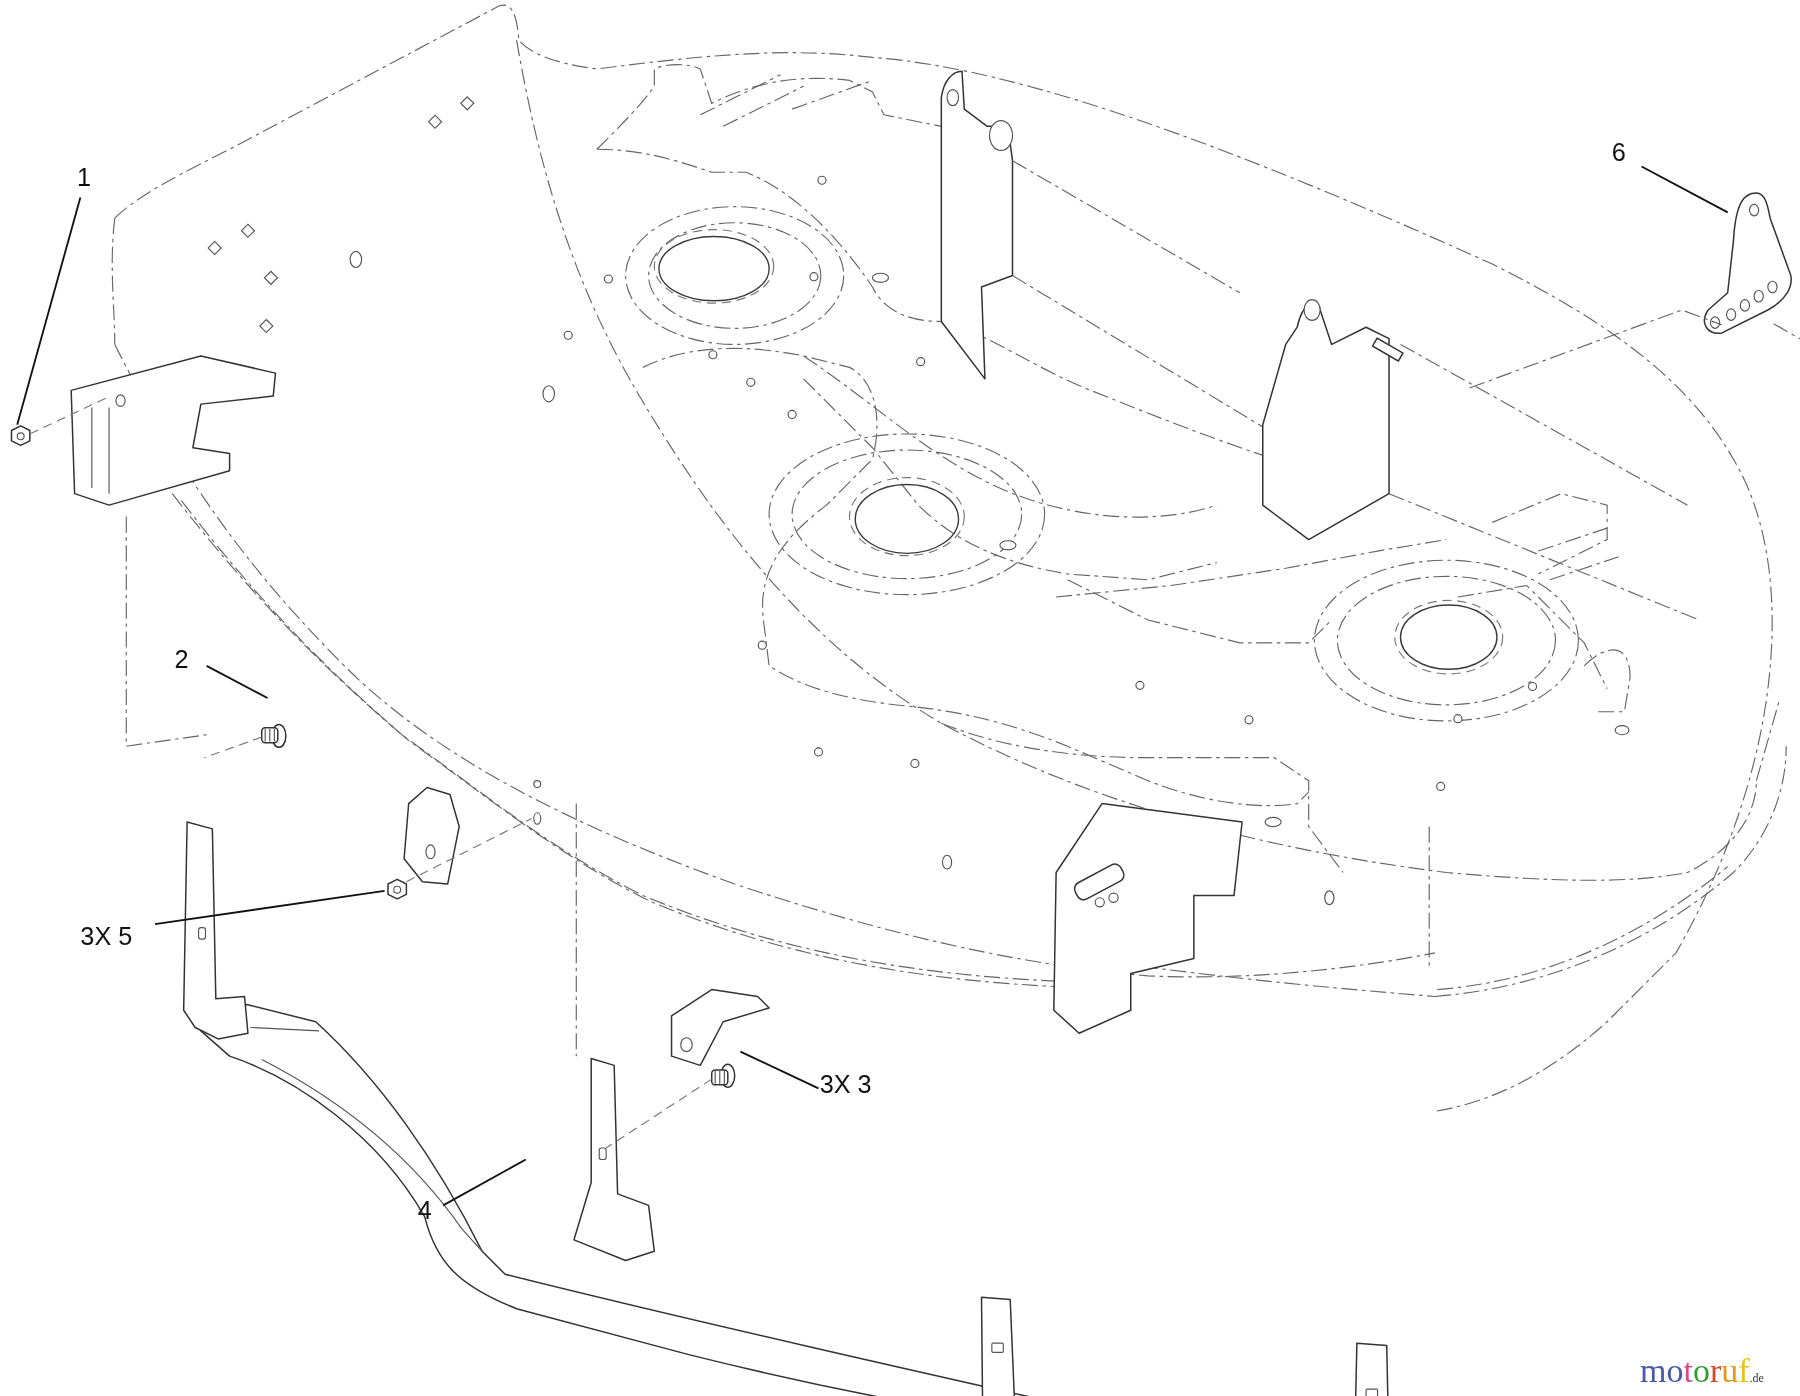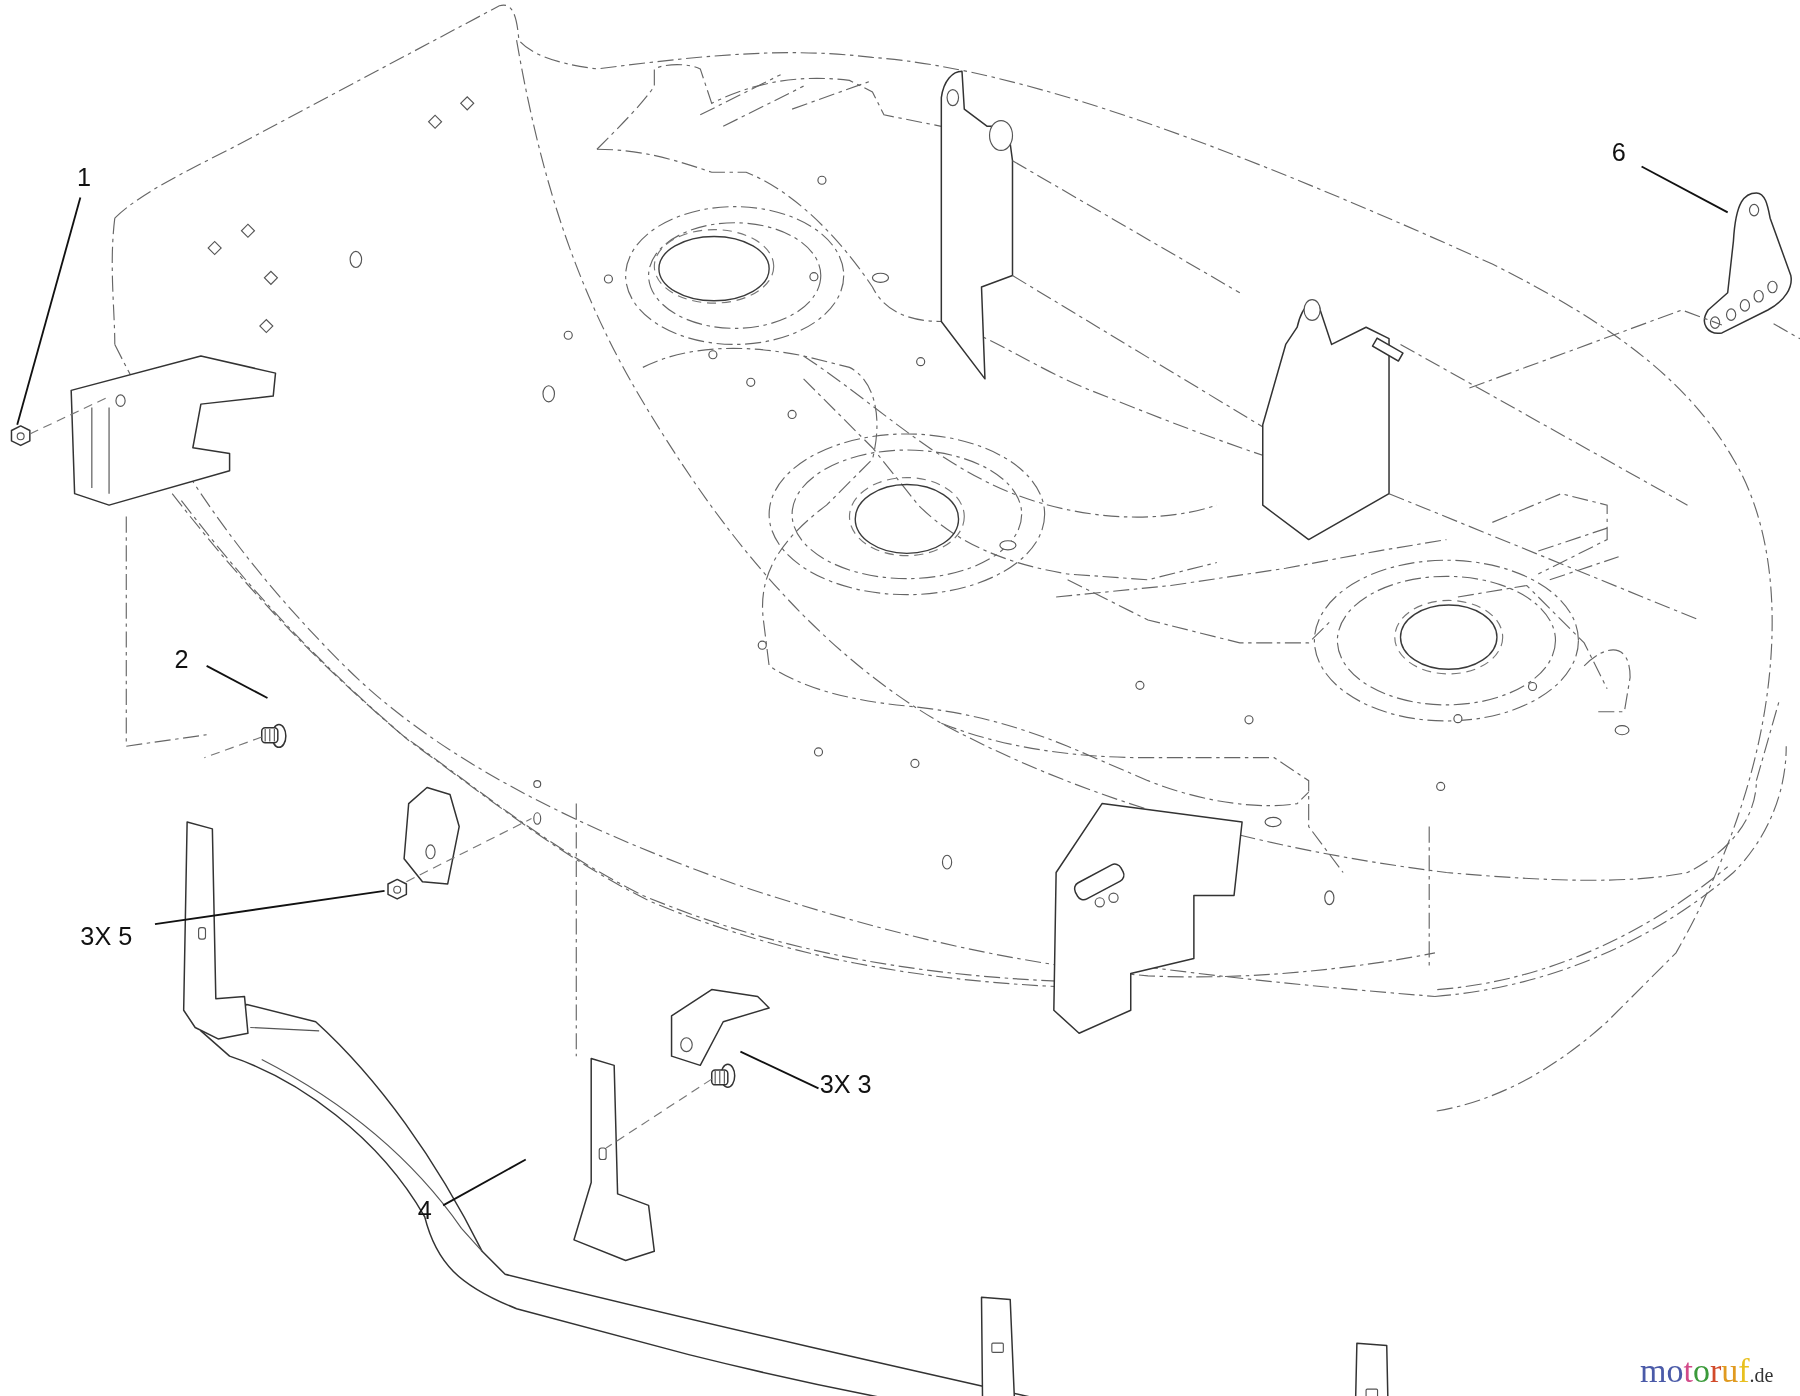--- a/index.html
+++ b/index.html
@@ -9,21 +9,21 @@
   .solid { fill:none; stroke:#3a3a3a; stroke-width:1.2; stroke-linejoin:round; stroke-linecap:round; }
   .thin { fill:none; stroke:#555; stroke-width:1; }
   .phantom { fill:none; stroke:#666; stroke-width:1; stroke-dasharray:14 4 3 4; }
   .dash { fill:none; stroke:#777; stroke-width:1; stroke-dasharray:8 5; }
   .leader { fill:none; stroke:#111; stroke-width:1.6; }
   .hole { fill:#fff; stroke:#555; stroke-width:1; }
   .part { fill:#fff; stroke:#333; stroke-width:1.3; stroke-linejoin:round; }
   .callout { font-family:"Liberation Sans", sans-serif; font-size:22px; fill:#111; }
   .wm { position:absolute; left:1640px; top:1352px; font-family:"Liberation Serif", serif; font-size:34px; letter-spacing:0px; white-space:nowrap; }
   .wm span { display:inline-block; }
-  .wm .de { font-size:20px; color:#333; }
+  .wm .de { font-size:12px; color:#333; }
 </style>
 </head>
 <body>
 
 <div id="stage">
 <svg width="1800" height="1396" viewBox="0 0 1568 1216" xmlns="http://www.w3.org/2000/svg">
 
   <g>
 
     <path class="phantom" d="M100,190 C120,170 160,150 200,130 L435,5 C445,2 450,10 452,35 C460,45 480,55 520,60 C600,50 680,40 760,50 C900,60 1100,140 1300,230 C1400,280 1470,330 1510,400 C1540,450 1550,520 1540,600 C1530,680 1500,760 1460,830 L1400,890 C1350,935 1300,960 1250,968"></path>

